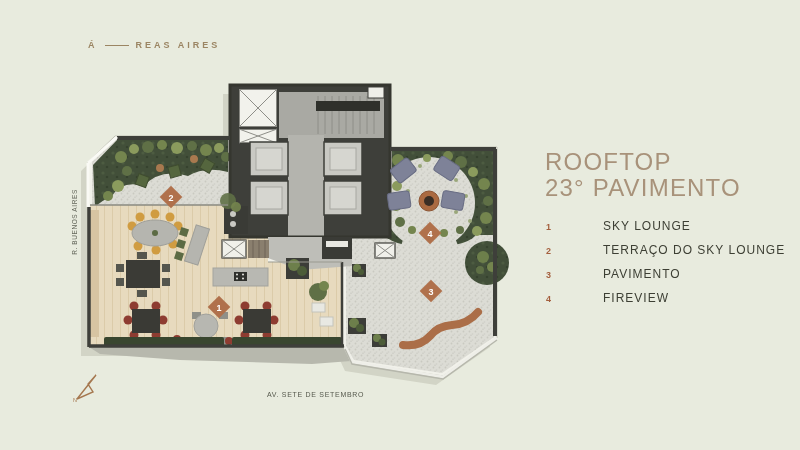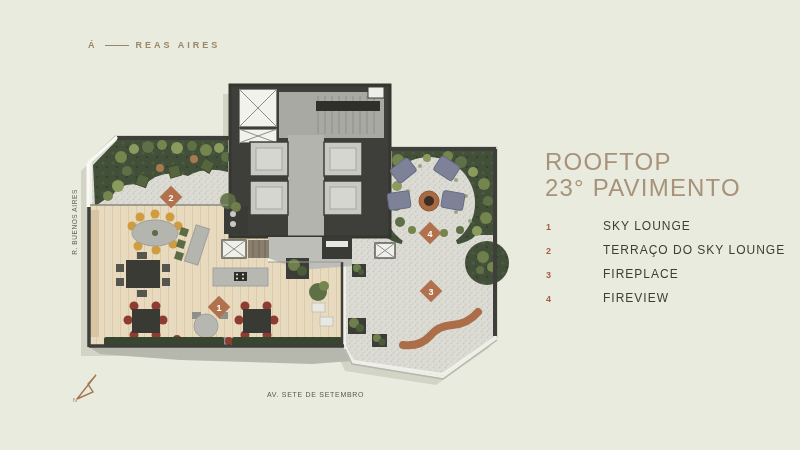--- a/index.html
+++ b/index.html
@@ -44,21 +44,21 @@
     <div class="legend-row">
       <span class="legend-num">1</span>
       <span class="legend-label">SKY LOUNGE</span>
     </div>
     <div class="legend-row">
       <span class="legend-num">2</span>
       <span class="legend-label">TERRAÇO DO SKY LOUNGE</span>
     </div>
     <div class="legend-row">
       <span class="legend-num">3</span>
-      <span class="legend-label">FIREPLACE</span>
+      <span class="legend-label">PAVIMENTO</span>
     </div>
     <div class="legend-row">
       <span class="legend-num">4</span>
       <span class="legend-label">FIREVIEW</span>
     </div>
   </div>
 
   <svg width="800" height="450" viewBox="0 0 800 450">
     <defs>
       <pattern id="gravel" patternUnits="userSpaceOnUse" width="6" height="6">

